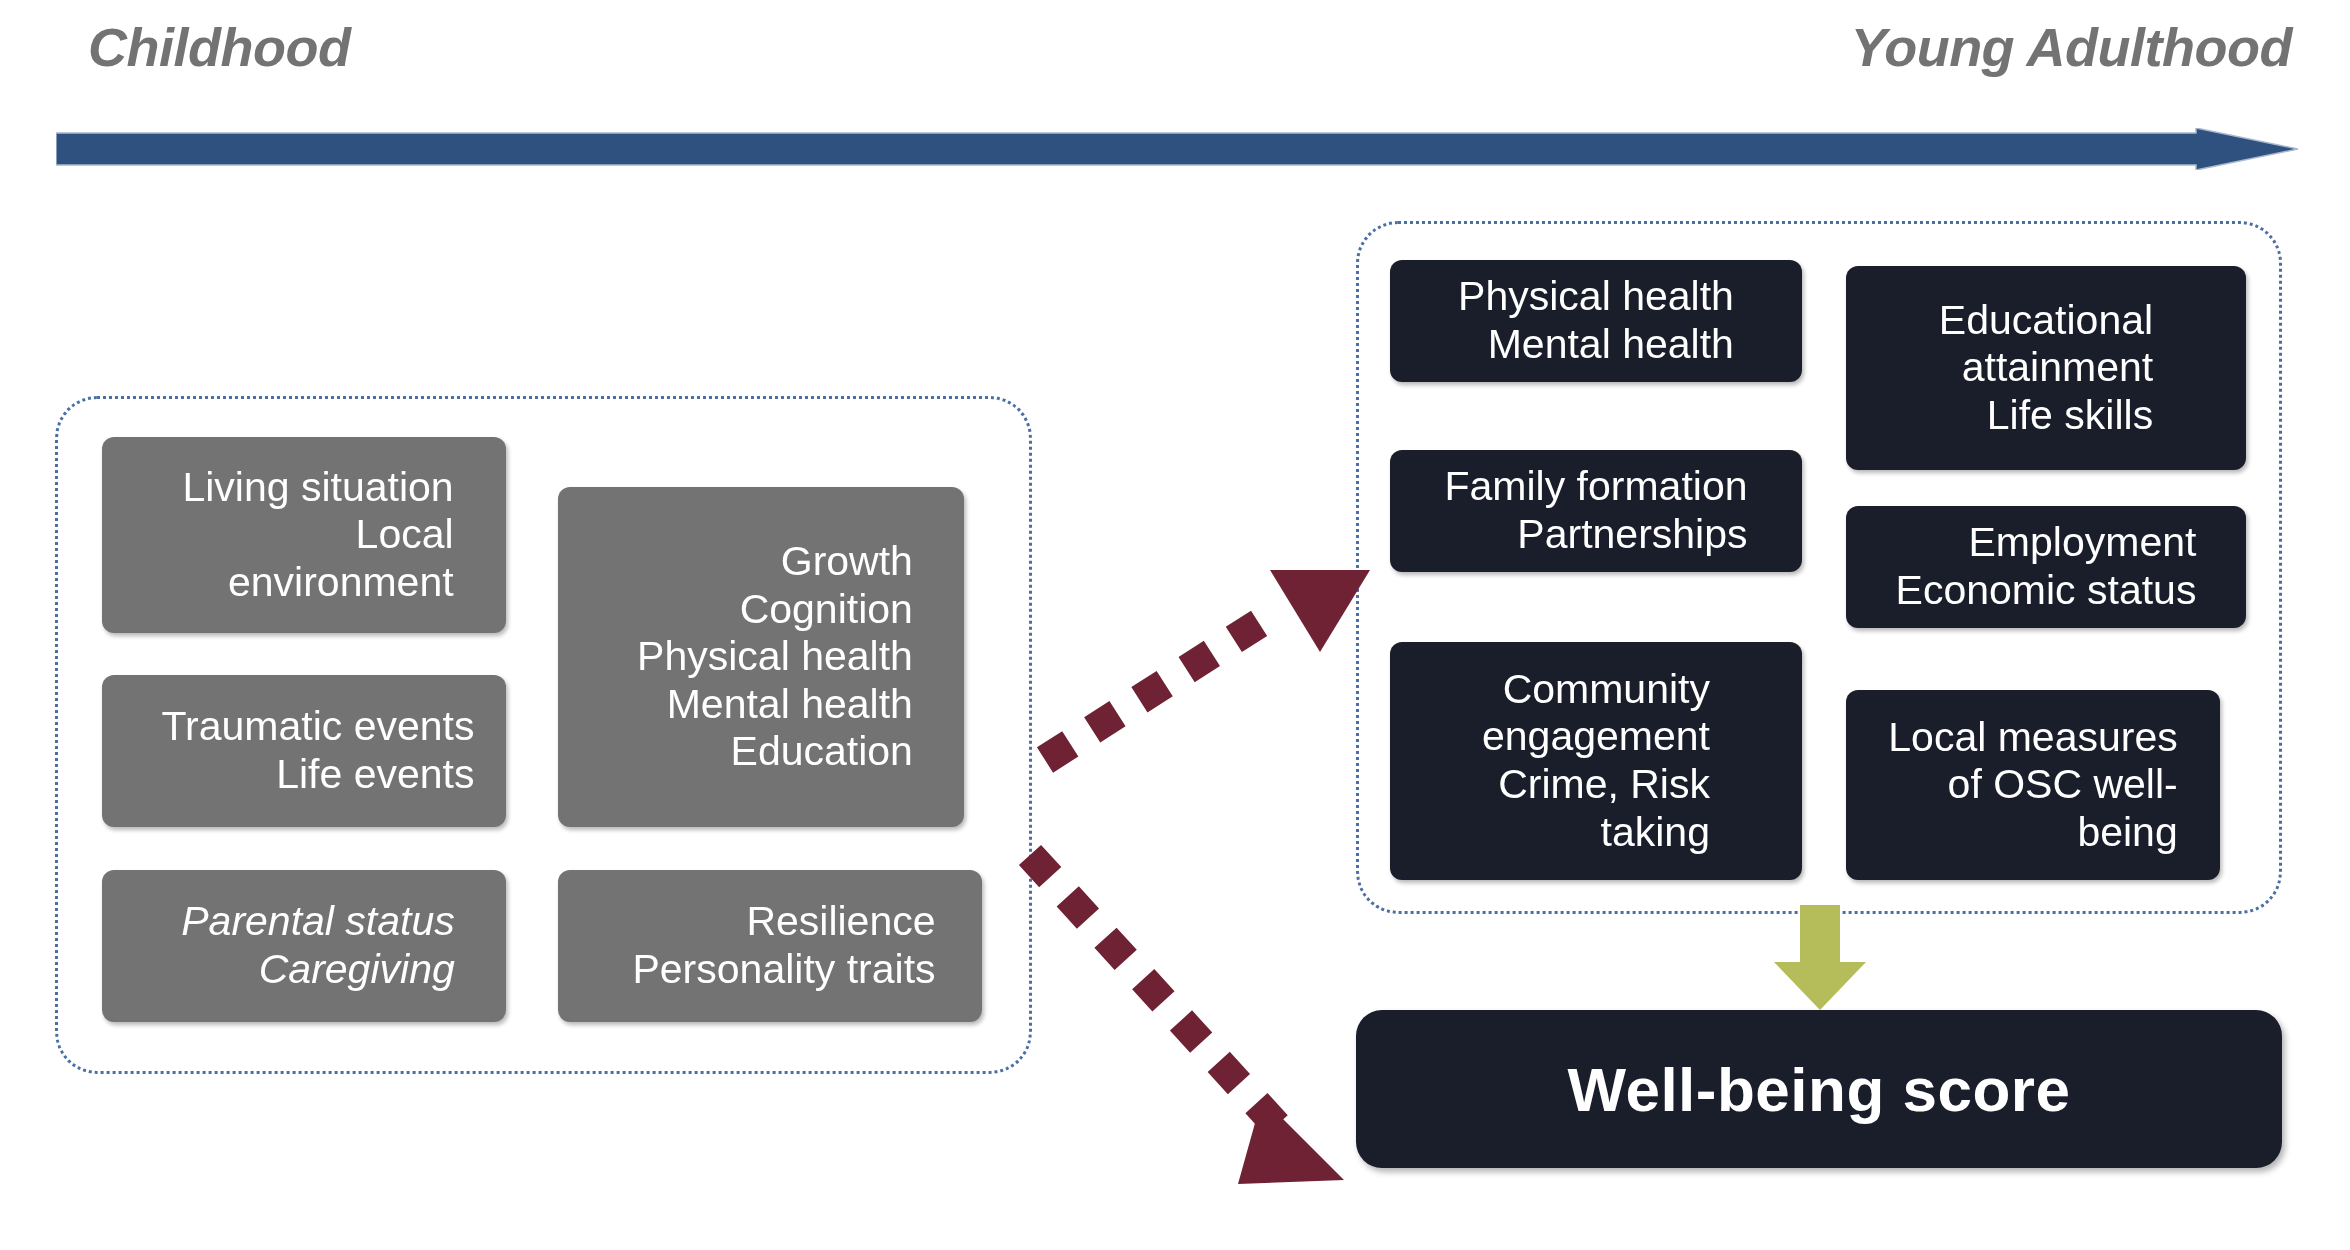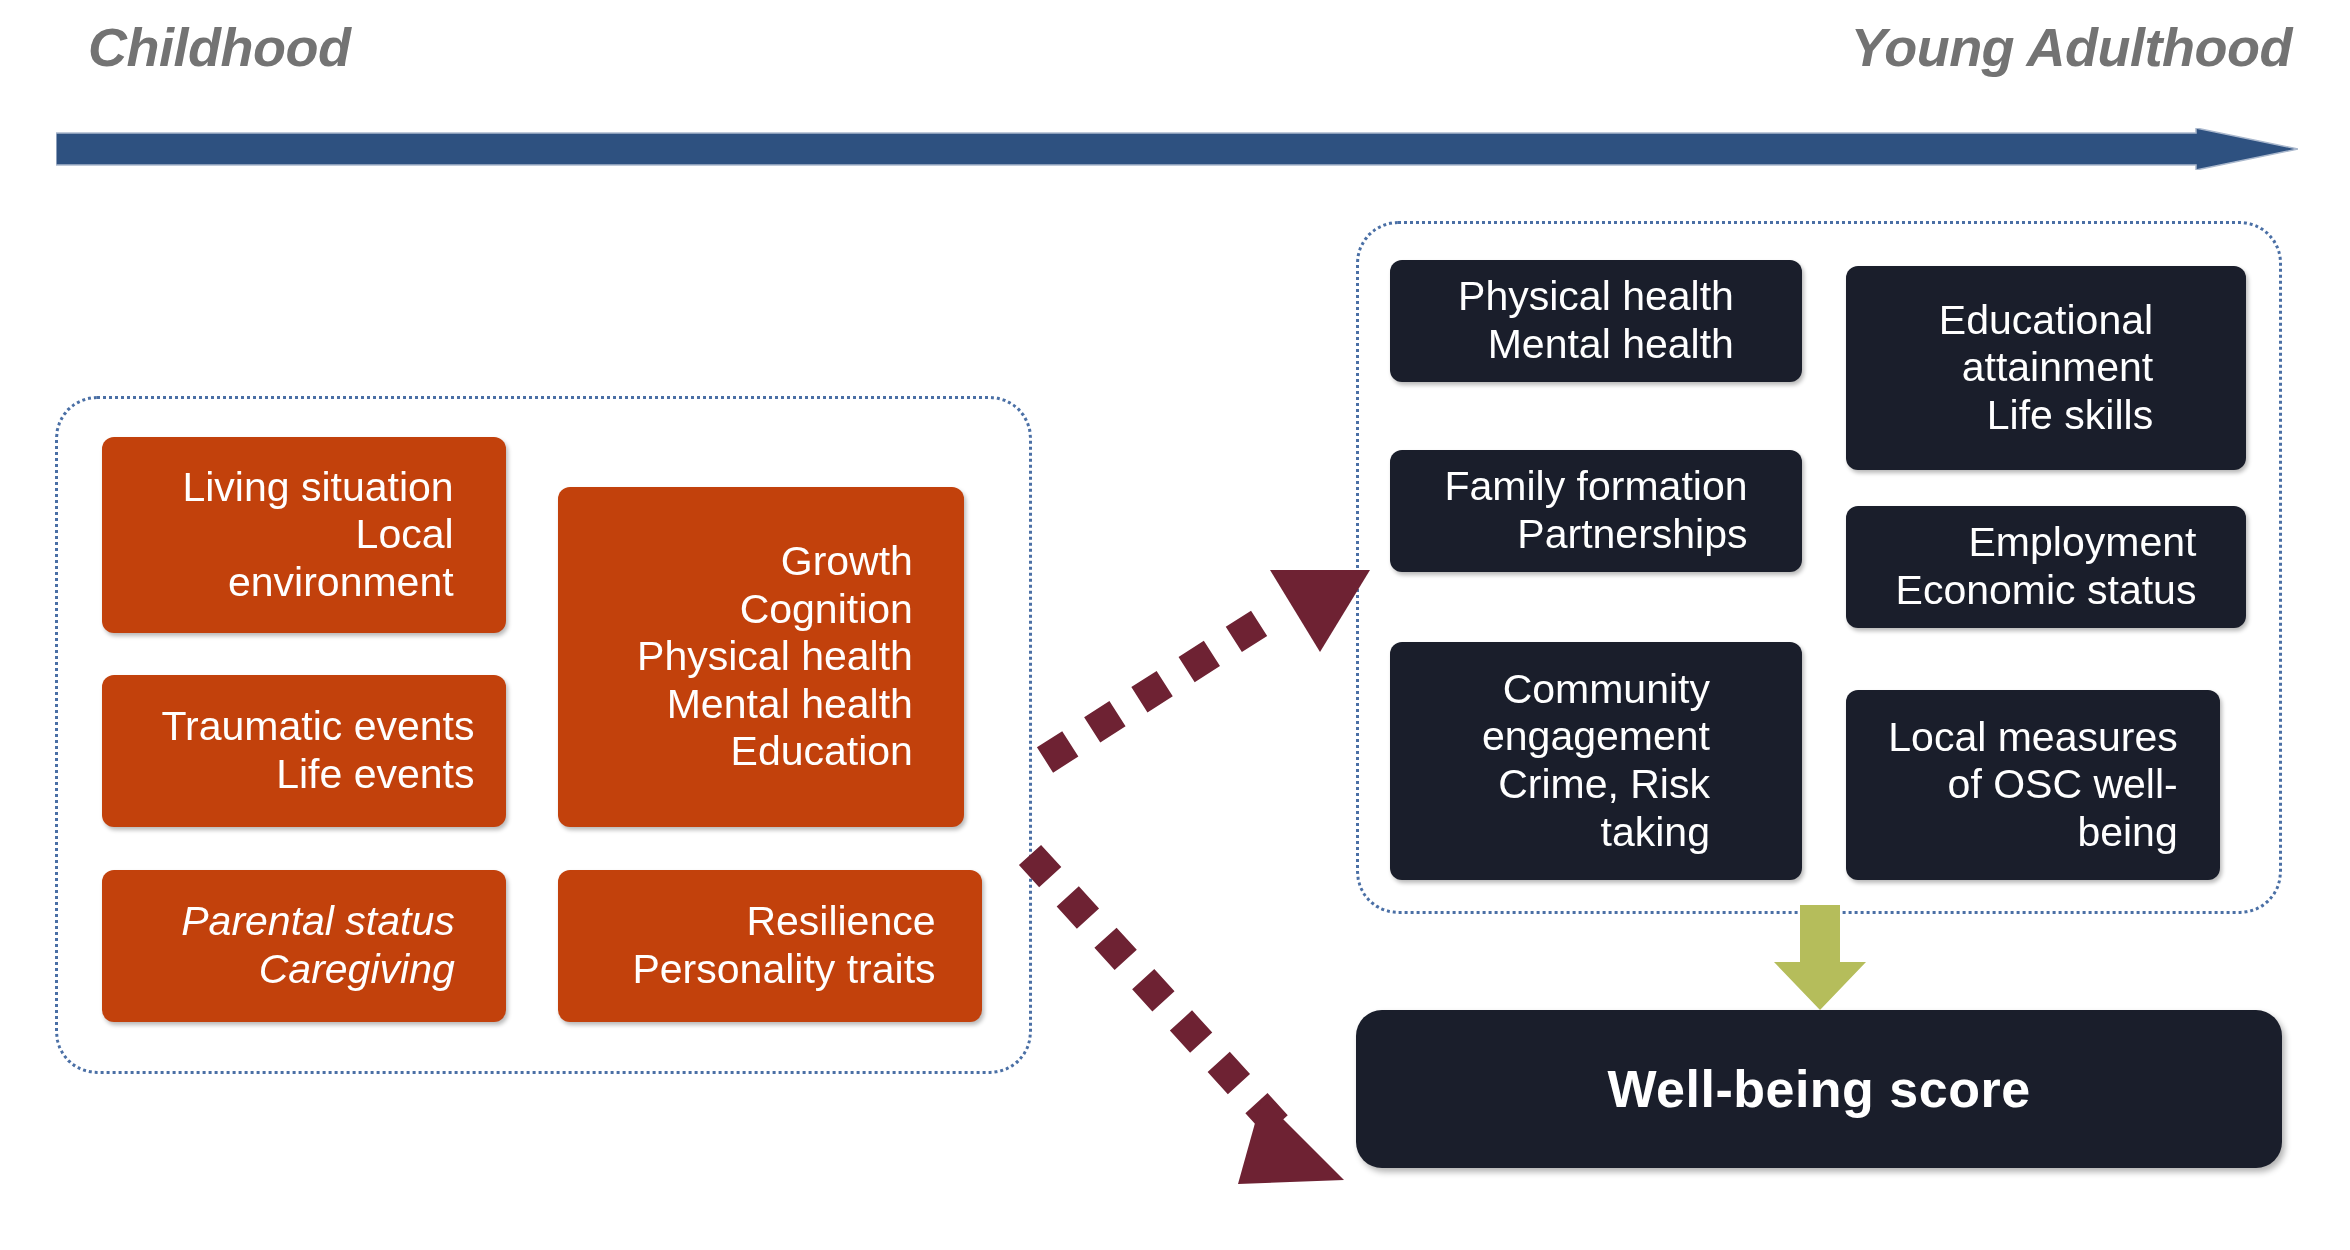--- a/index.html
+++ b/index.html
@@ -70,21 +70,21 @@
     justify-content: center;
     text-align: right;
     color: #ffffff;
     border-radius: 12px;
     padding: 6px 10px;
     line-height: 1.16;
     white-space: pre-line;
     box-shadow: 2px 3px 4px rgba(0,0,0,0.28);
   }
   .node.gray {
-    background: #c2410c;
+    background: #737373;
     font-size: 41px;
     padding-left: 38px;
   }
   .node.dark {
     background: #1a1e2b;
     font-size: 41px;
   }
 
   
   #node-living-situation   { left: 102px;  top: 437px; width: 404px; height: 196px; }
@@ -109,21 +109,21 @@
     left: 1356px;
     top: 1010px;
     width: 926px;
     height: 158px;
     background: #1a1e2b;
     border-radius: 26px;
     display: flex;
     align-items: center;
     justify-content: center;
     color: #ffffff;
-    font-size: 52px;
+    font-size: 62px;
     font-weight: bold;
     letter-spacing: 0.5px;
     box-shadow: 3px 4px 6px rgba(0,0,0,0.30);
   }
 
   
   #connectors {
     position: absolute;
     left: 0;
     top: 0;

